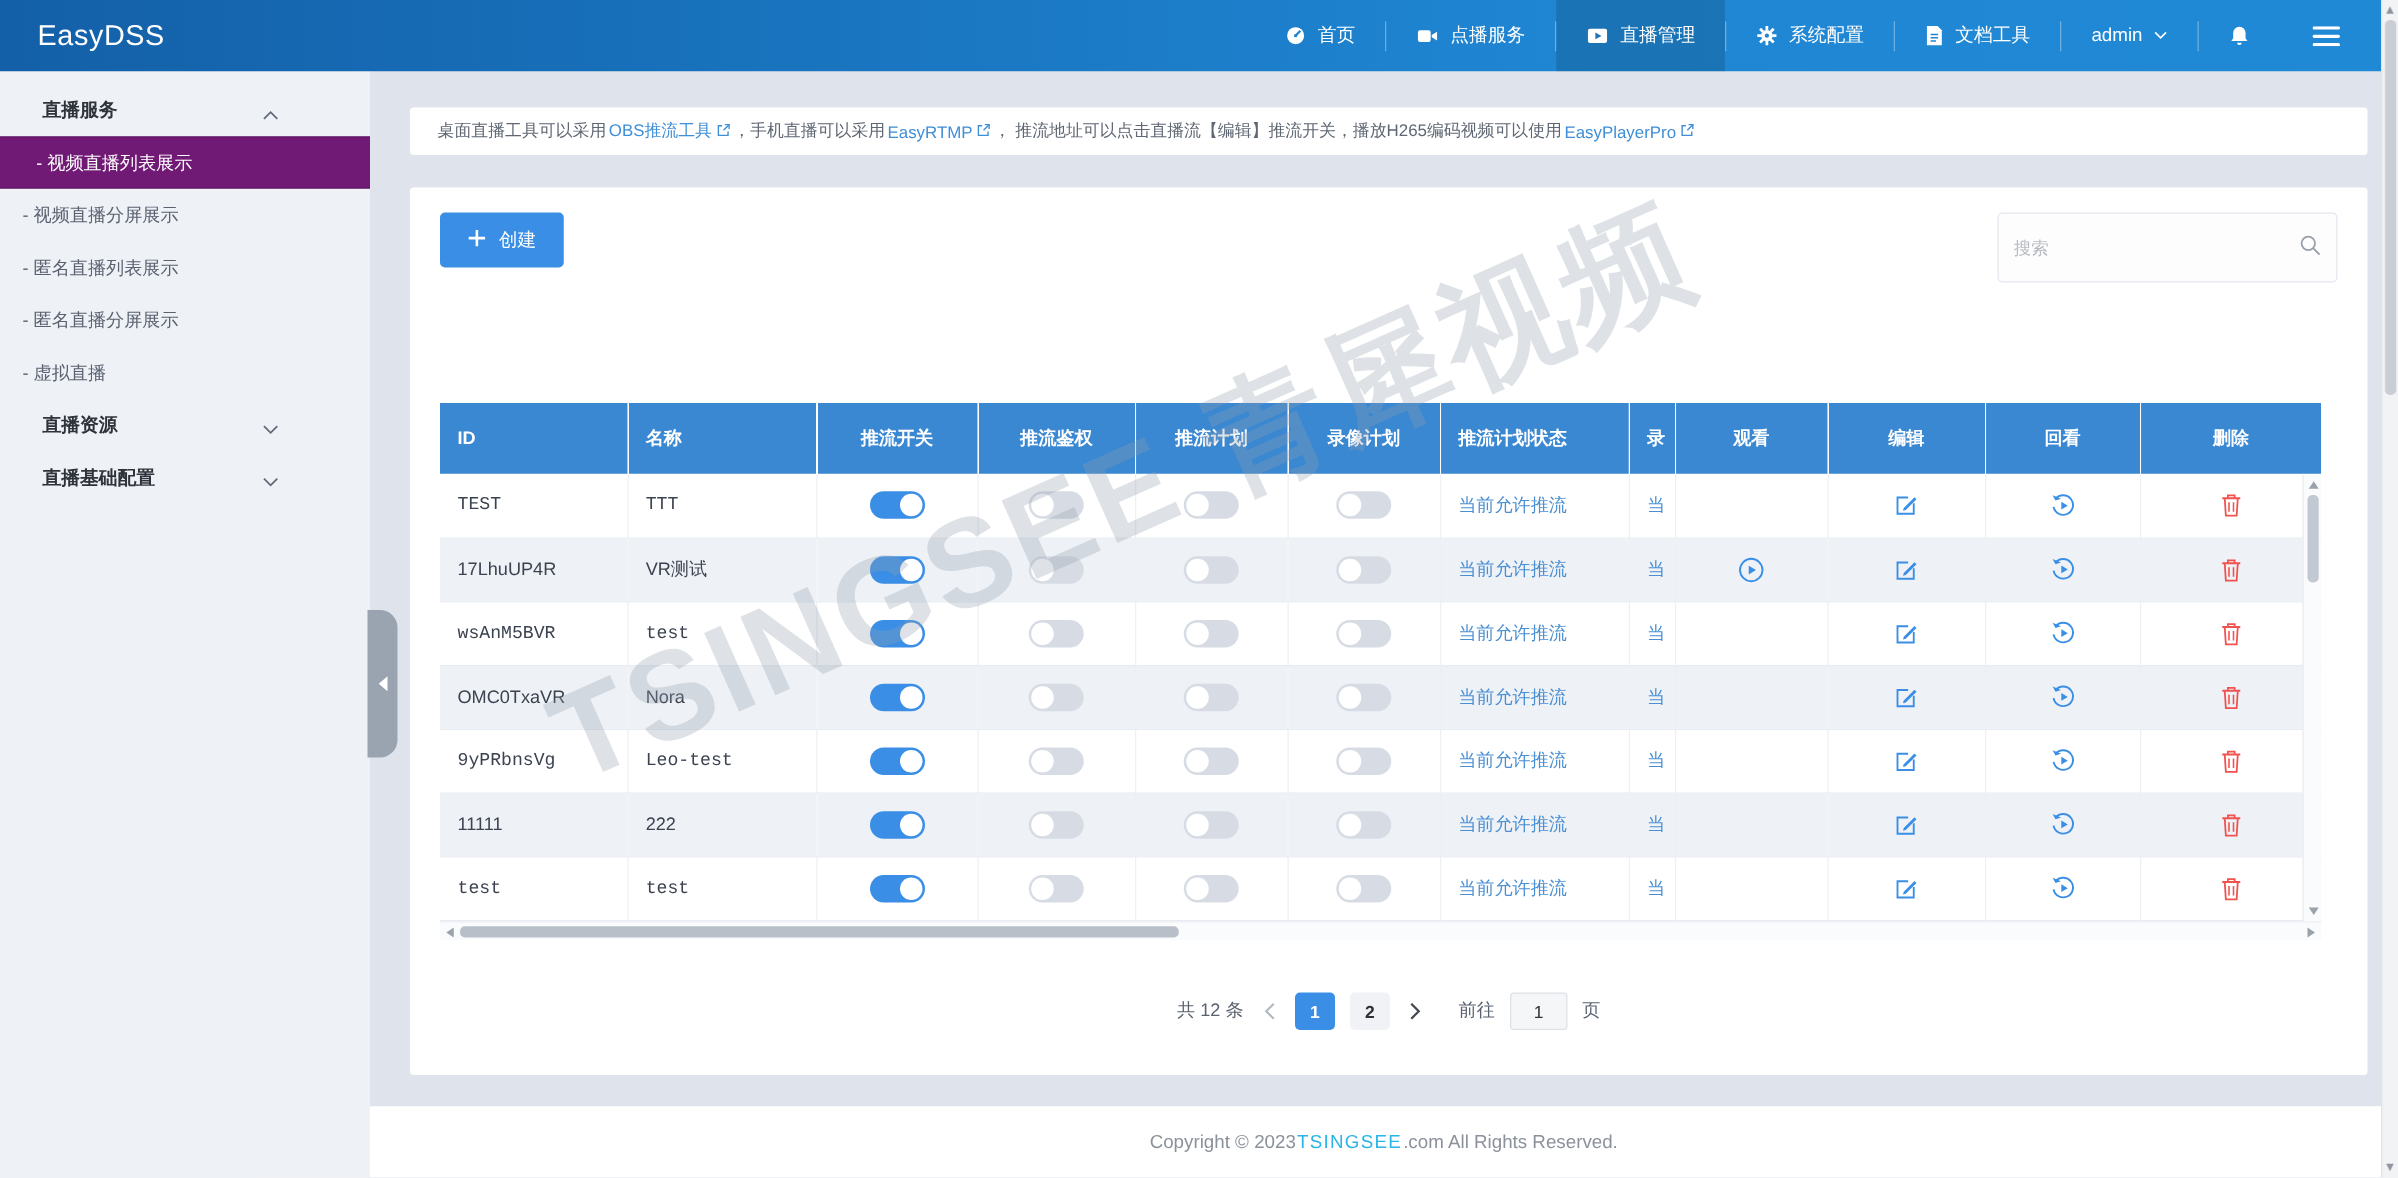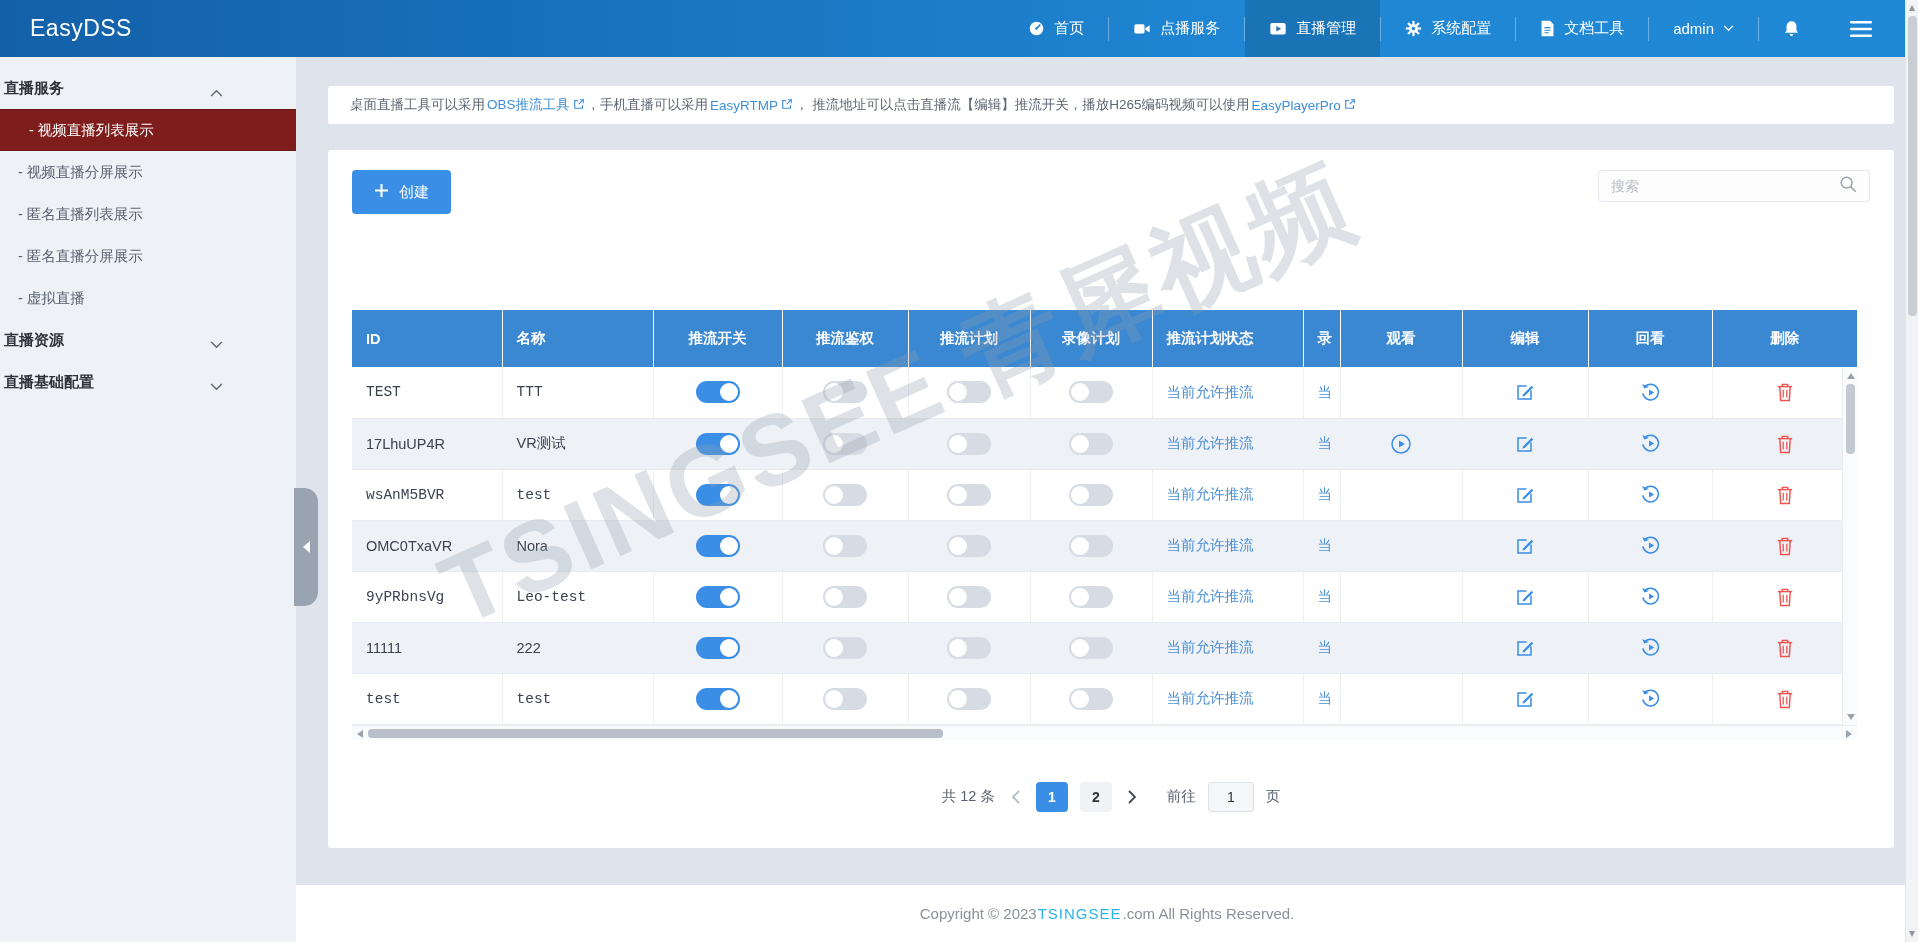--- a/index.html
+++ b/index.html
@@ -15,26 +15,26 @@
   .nav-item { height:100%; display:flex; align-items:center; gap:9px; padding:0 24px;
     font-size:15px; cursor:pointer; white-space:nowrap; }
   .nav-item.active { background:rgba(0,0,0,0.14); }
   .nav-divider { width:1px; height:24px; background:rgba(255,255,255,.35); }
   .nav-item svg { display:block; }
   .burger { padding:0 6px 0 26px; }
 
   
   .page { display:flex; height:885px; }
   .sidebar { width:296px; background:#eef1f6; padding-top:10px; flex:none; }
-  .side-group { height:42px; display:flex; align-items:center; padding:0 4px;
+  .side-group { height:42px; display:flex; align-items:center; padding:0 34px;
     font-size:15px; font-weight:bold; color:#2e323a; position:relative; cursor:pointer;}
   .side-group .chev { position:absolute; left:210px; top:16px; }
   .side-item { height:42px; display:flex; align-items:center; padding:0 18px;
     font-size:14.5px; color:#5a6270; cursor:pointer; }
-  .side-item.active { background:#7f1d1d; color:#fff;
+  .side-item.active { background:#701a75; color:#fff;
     box-shadow:inset 0 1px 0 rgba(0,0,0,.15), inset 0 -1px 0 rgba(0,0,0,.15);padding-left:29px; }
 
   .content { flex:1; position:relative; background:#dfe4ec; }
   .collapse-handle { position:absolute; left:-2px; top:431px; width:24px; height:118px;
     background:#9aa3b0; border-radius:0 14px 14px 0; z-index:15; cursor:pointer;
     display:flex; align-items:center; justify-content:center; }
   .collapse-handle .tri { width:0; height:0; border-top:6px solid transparent;
     border-bottom:6px solid transparent; border-right:7px solid #fff; }
 
   
@@ -42,21 +42,21 @@
     display:flex; align-items:center; padding:0 22px; font-size:13.5px; color:#5f6773; gap:2px;}
   .blink { color:#3e8ed8; cursor:pointer; display:inline-flex; align-items:center; gap:3px; }
 
   
   .main-card { margin:26px 24px 0 32px; background:#fff; border-radius:3px;
     padding:20px 24px 36px; position:relative; }
   .toolbar { display:flex; justify-content:space-between; align-items:flex-start; }
   .create-btn { height:44px; padding:0 22px; background:#3a8ee6; color:#fff; border:none;
     border-radius:4px; font-size:15px; display:flex; align-items:center; gap:10px; cursor:pointer;
     font-family:inherit; }
-  .search-box { width:272px; height:32px; border:1px solid #e2e6ed; background:#fdfdfd;
+  .search-box { width:272px; height:56px; border:1px solid #e2e6ed; background:#fdfdfd;
     border-radius:4px; display:flex; align-items:center; padding:0 12px; }
   .search-box input { border:none; outline:none; flex:1; font-size:14px; color:#333;
     background:transparent; font-family:inherit; }
   .search-box input::placeholder { color:#b6bac2; }
 
   
   .table-wrap { margin-top:96px; position:relative; width:1505px; }
   table { border-collapse:collapse; table-layout:fixed; width:1505px; }
   thead th { background:#3a87d2; color:#fff; font-size:14.5px; font-weight:bold; height:57px;
     text-align:center; padding:0 14px; border-right:1px solid rgba(255,255,255,.22);

